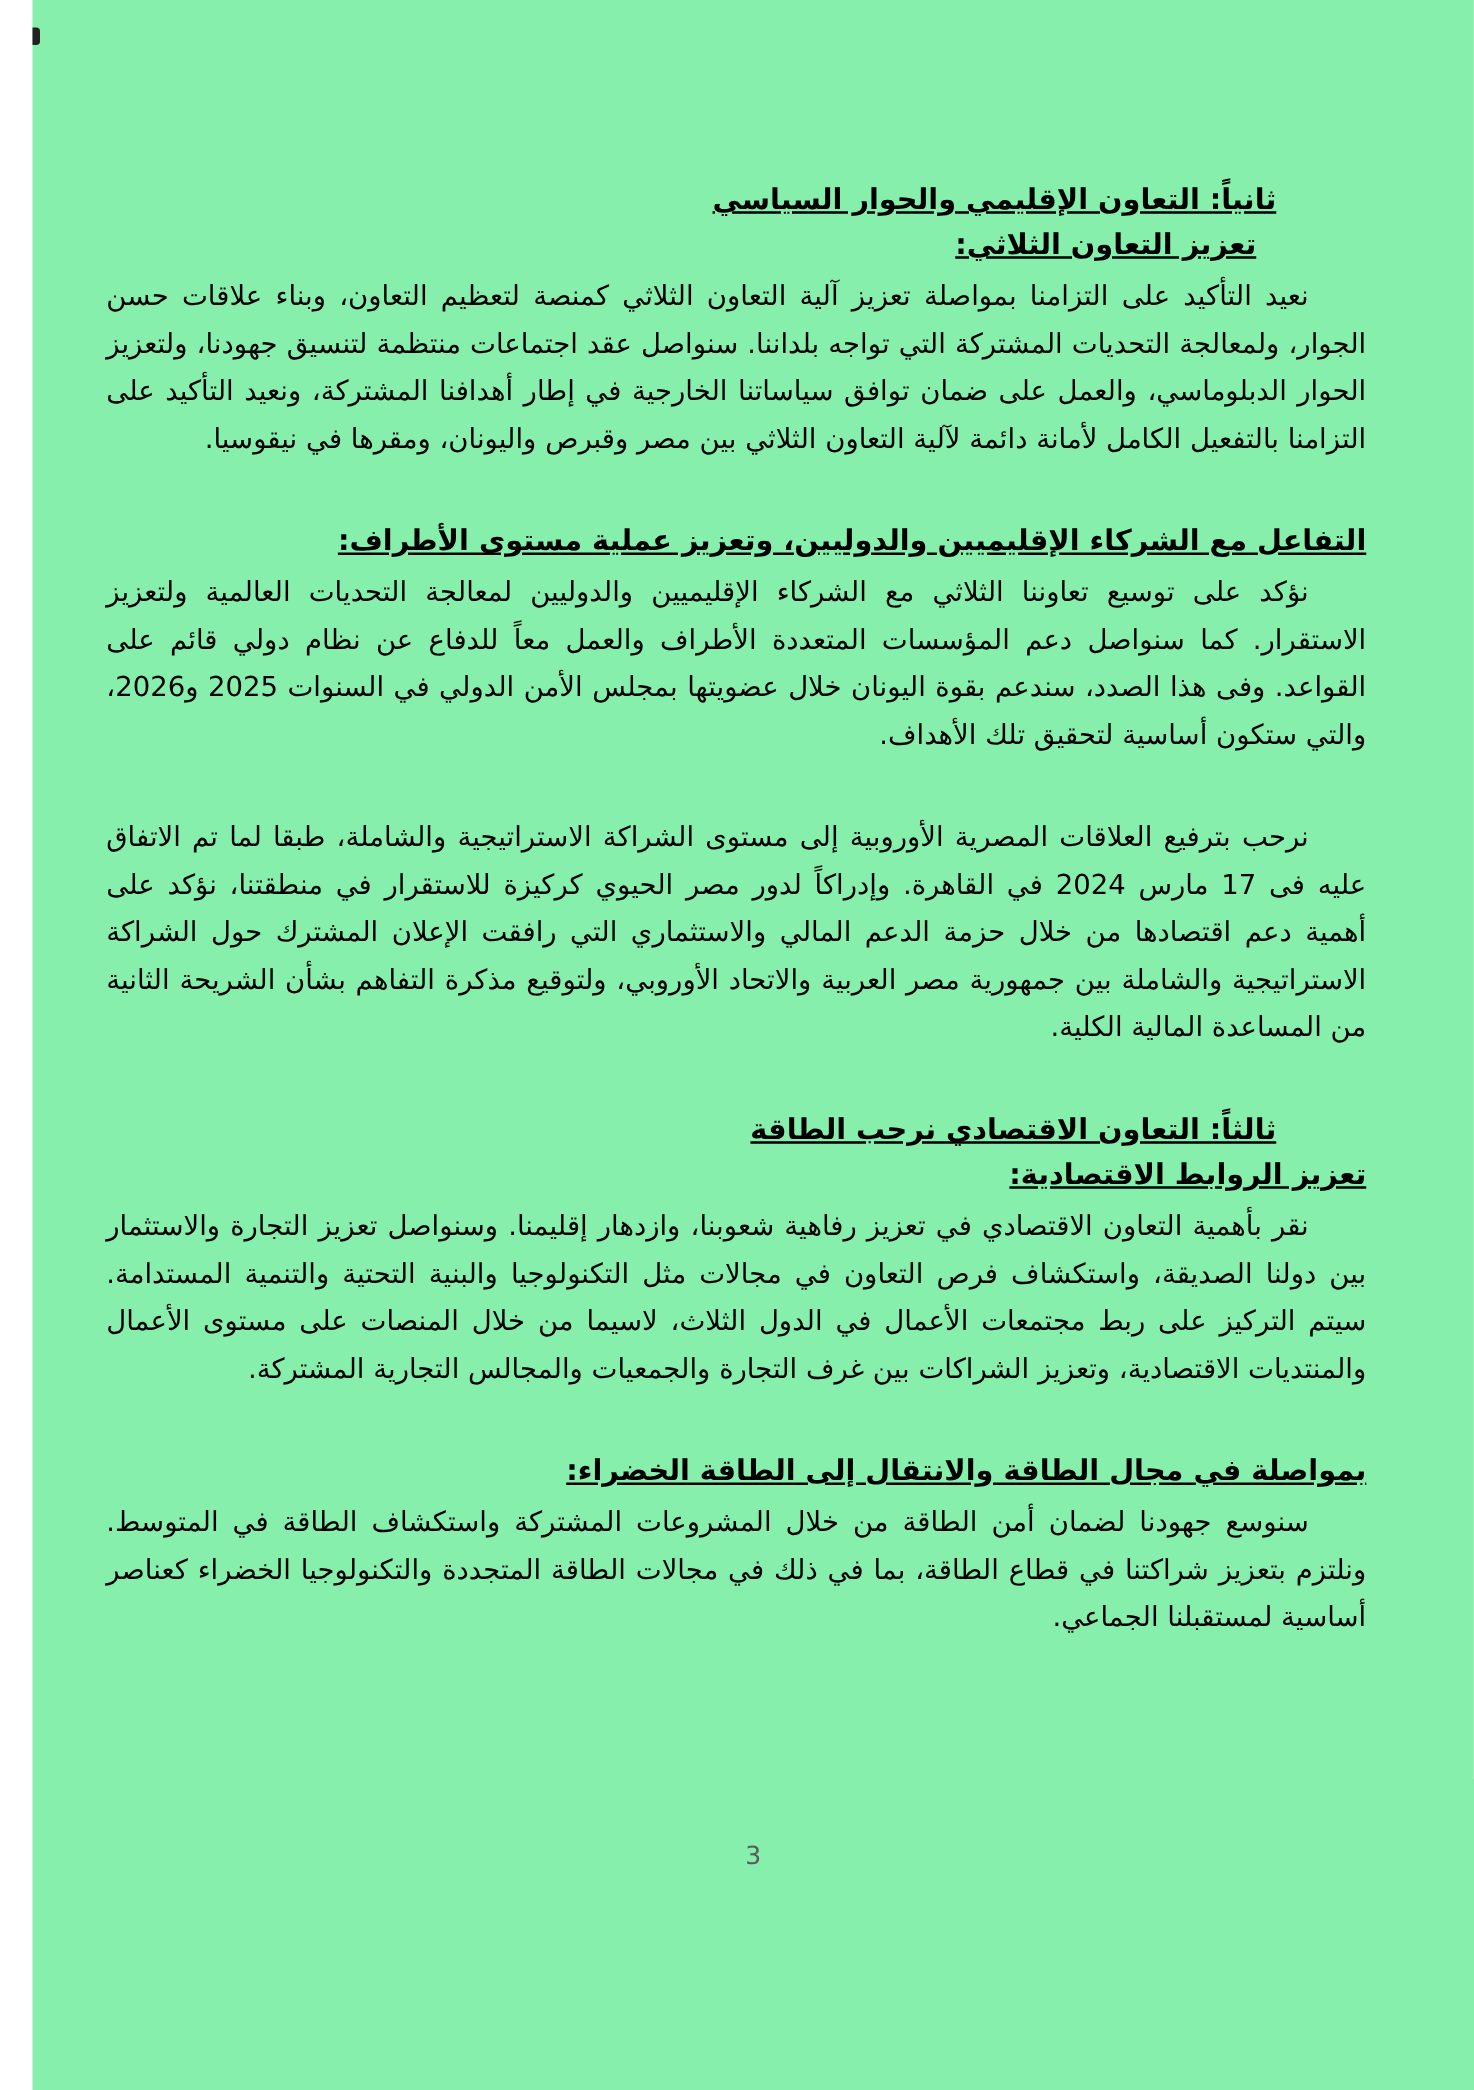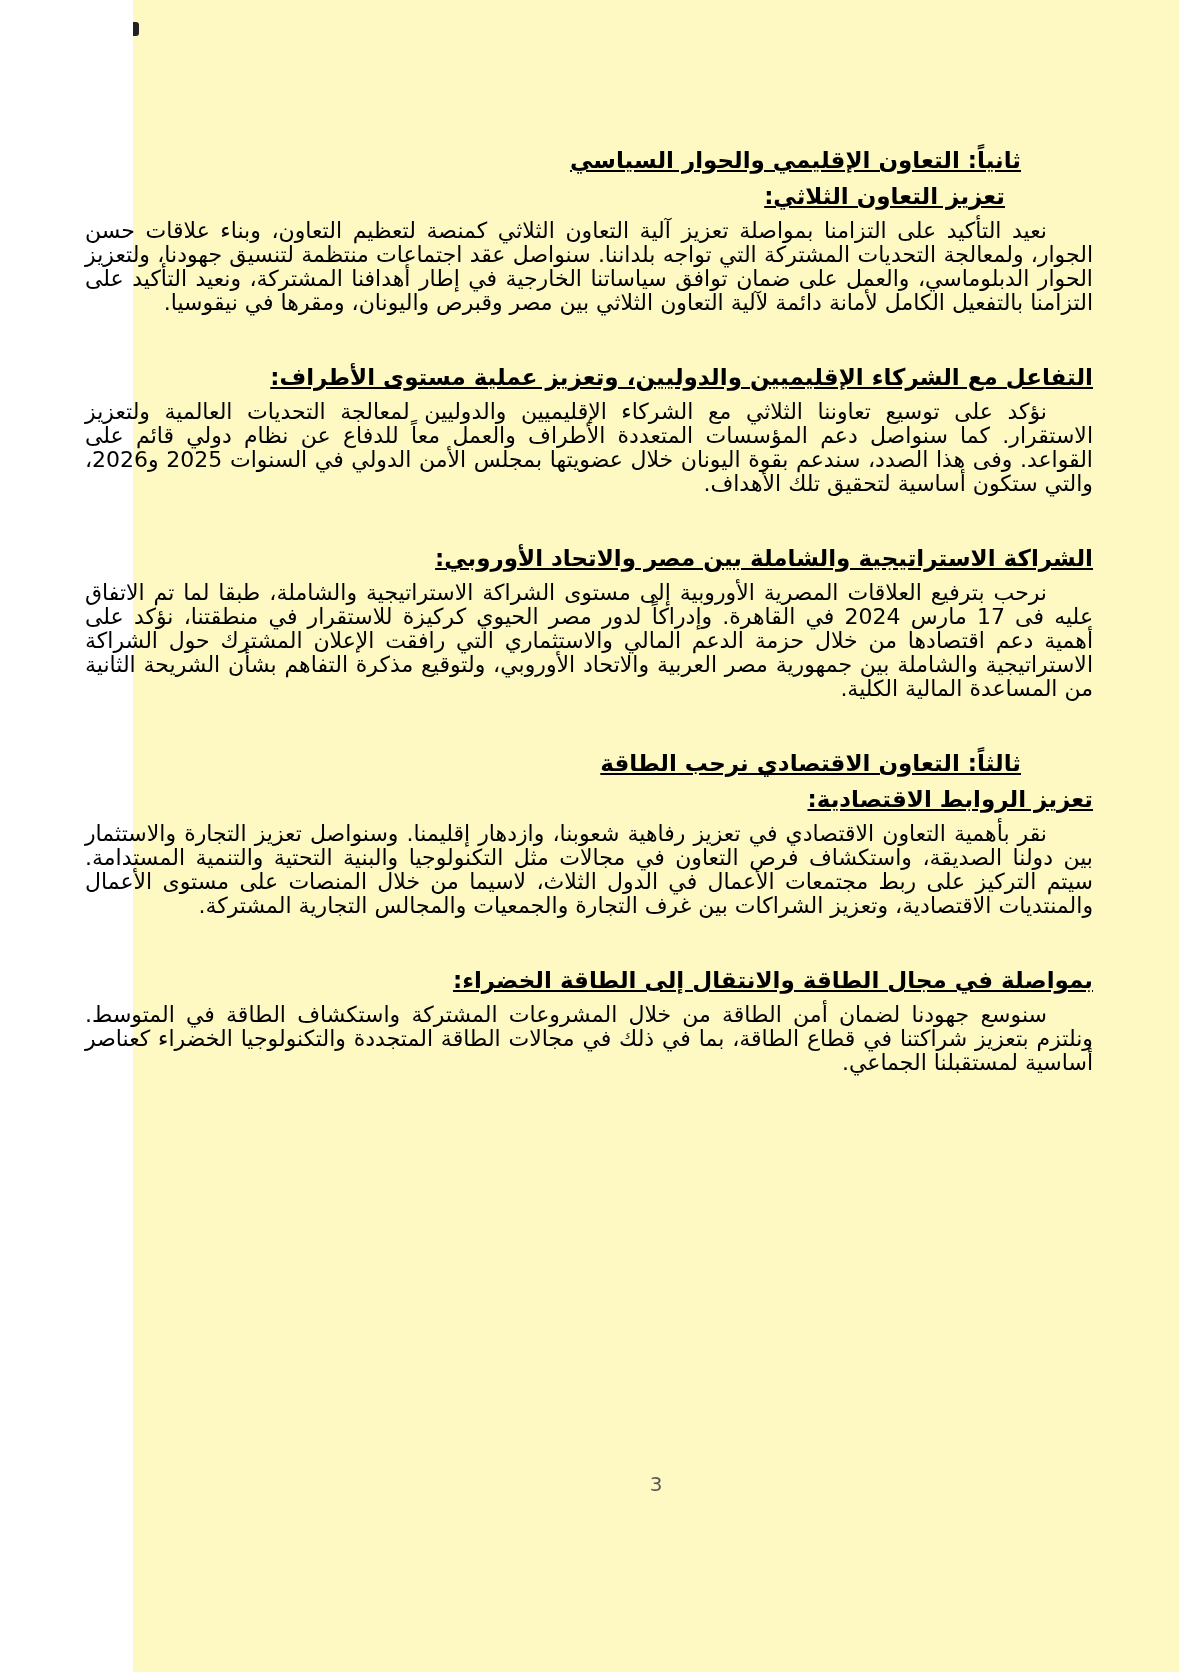--- a/index.html
+++ b/index.html
@@ -7,23 +7,23 @@
   body {
     width:1179px;
     height:1672px;
     font-family:"DejaVu Sans", sans-serif;
     color:#000000;
     position:relative;
     overflow:hidden;
   }
   .page {
     position:relative;
-    width:1046px;
+    width:1153px;
     height:1672px;
-    background:#fef9c3;
+    background:#86efac;
     direction:rtl;
   }
   .scan-artifact {
     position:absolute;
     top:22px;
     left:0;
     width:6px;
     height:14px;
     background:#222222;
     border-radius:0 3px 3px 0;
@@ -40,21 +40,21 @@
     font-weight:700;
     line-height:36px;
     text-decoration:underline;
     color:#000000;
   }
   .indent-a { text-indent:72px; }
   .indent-b { text-indent:88px;text-align:right; }
   .para {
     margin-top:5px;
     font-size:22px;
-    line-height:24px;
+    line-height:38px;
     text-align:justify;
     text-indent:46px;
     color:#000000;
   }
   .page-number {
     position:absolute;
     top:1472px;
     left:0;
     right:0;
     text-align:center;
@@ -77,21 +77,20 @@
       <h3 class="subheading indent-b">تعزيز التعاون الثلاثي:</h3>
       <p class="para">نعيد التأكيد على التزامنا بمواصلة تعزيز آلية التعاون الثلاثي كمنصة لتعظيم التعاون، وبناء علاقات حسن الجوار، ولمعالجة التحديات المشتركة التي تواجه بلداننا. سنواصل عقد اجتماعات منتظمة لتنسيق جهودنا، ولتعزيز الحوار الدبلوماسي، والعمل على ضمان توافق سياساتنا الخارجية في إطار أهدافنا المشتركة، ونعيد التأكيد على التزامنا بالتفعيل الكامل لأمانة دائمة لآلية التعاون الثلاثي بين مصر وقبرص واليونان، ومقرها في نيقوسيا.</p>
     </section>
 
     <section class="doc-section">
       <h2 class="heading">التفاعل مع الشركاء الإقليميين والدوليين، وتعزيز عملية مستوى الأطراف:</h2>
       <p class="para">نؤكد على توسيع تعاوننا الثلاثي مع الشركاء الإقليميين والدوليين لمعالجة التحديات العالمية ولتعزيز الاستقرار. كما سنواصل دعم المؤسسات المتعددة الأطراف والعمل معاً للدفاع عن نظام دولي قائم على القواعد. وفى هذا الصدد، سندعم بقوة اليونان خلال عضويتها بمجلس الأمن الدولي في السنوات 2025 و2026، والتي ستكون أساسية لتحقيق تلك الأهداف.</p>
     </section>
 
     <section class="doc-section">
-      <h2 class="heading">الشراكة الاستراتيجية والشاملة بين مصر والاتحاد الأوروبي:</h2>
       <p class="para">نرحب بترفيع العلاقات المصرية الأوروبية إلى مستوى الشراكة الاستراتيجية والشاملة، طبقا لما تم الاتفاق عليه فى 17 مارس 2024 في القاهرة. وإدراكاً لدور مصر الحيوي كركيزة للاستقرار في منطقتنا، نؤكد على أهمية دعم اقتصادها من خلال حزمة الدعم المالي والاستثماري التي رافقت الإعلان المشترك حول الشراكة الاستراتيجية والشاملة بين جمهورية مصر العربية والاتحاد الأوروبي، ولتوقيع مذكرة التفاهم بشأن الشريحة الثانية من المساعدة المالية الكلية.</p>
     </section>
 
     <section class="doc-section">
       <h2 class="heading indent-a">ثالثاً: التعاون الاقتصادي نرحب الطاقة</h2>
       <h3 class="subheading">تعزيز الروابط الاقتصادية:</h3>
       <p class="para">نقر بأهمية التعاون الاقتصادي في تعزيز رفاهية شعوبنا، وازدهار إقليمنا. وسنواصل تعزيز التجارة والاستثمار بين دولنا الصديقة، واستكشاف فرص التعاون في مجالات مثل التكنولوجيا والبنية التحتية والتنمية المستدامة. سيتم التركيز على ربط مجتمعات الأعمال في الدول الثلاث، لاسيما من خلال المنصات على مستوى الأعمال والمنتديات الاقتصادية، وتعزيز الشراكات بين غرف التجارة والجمعيات والمجالس التجارية المشتركة.</p>
     </section>
 
     <section class="doc-section">

